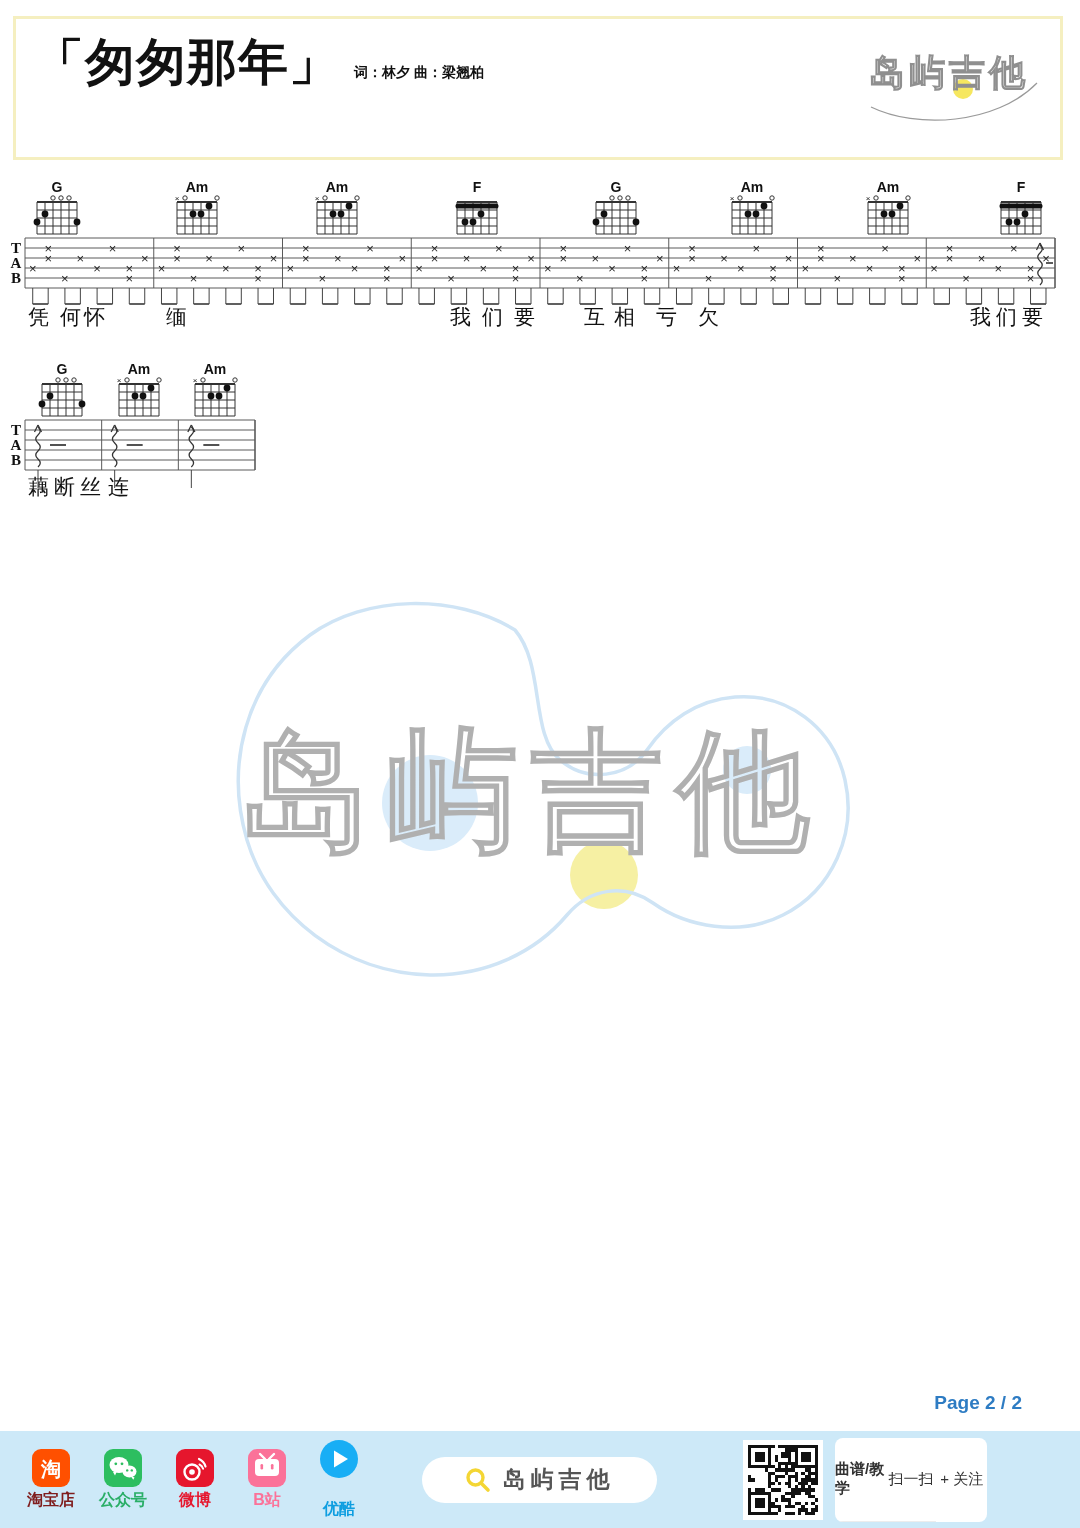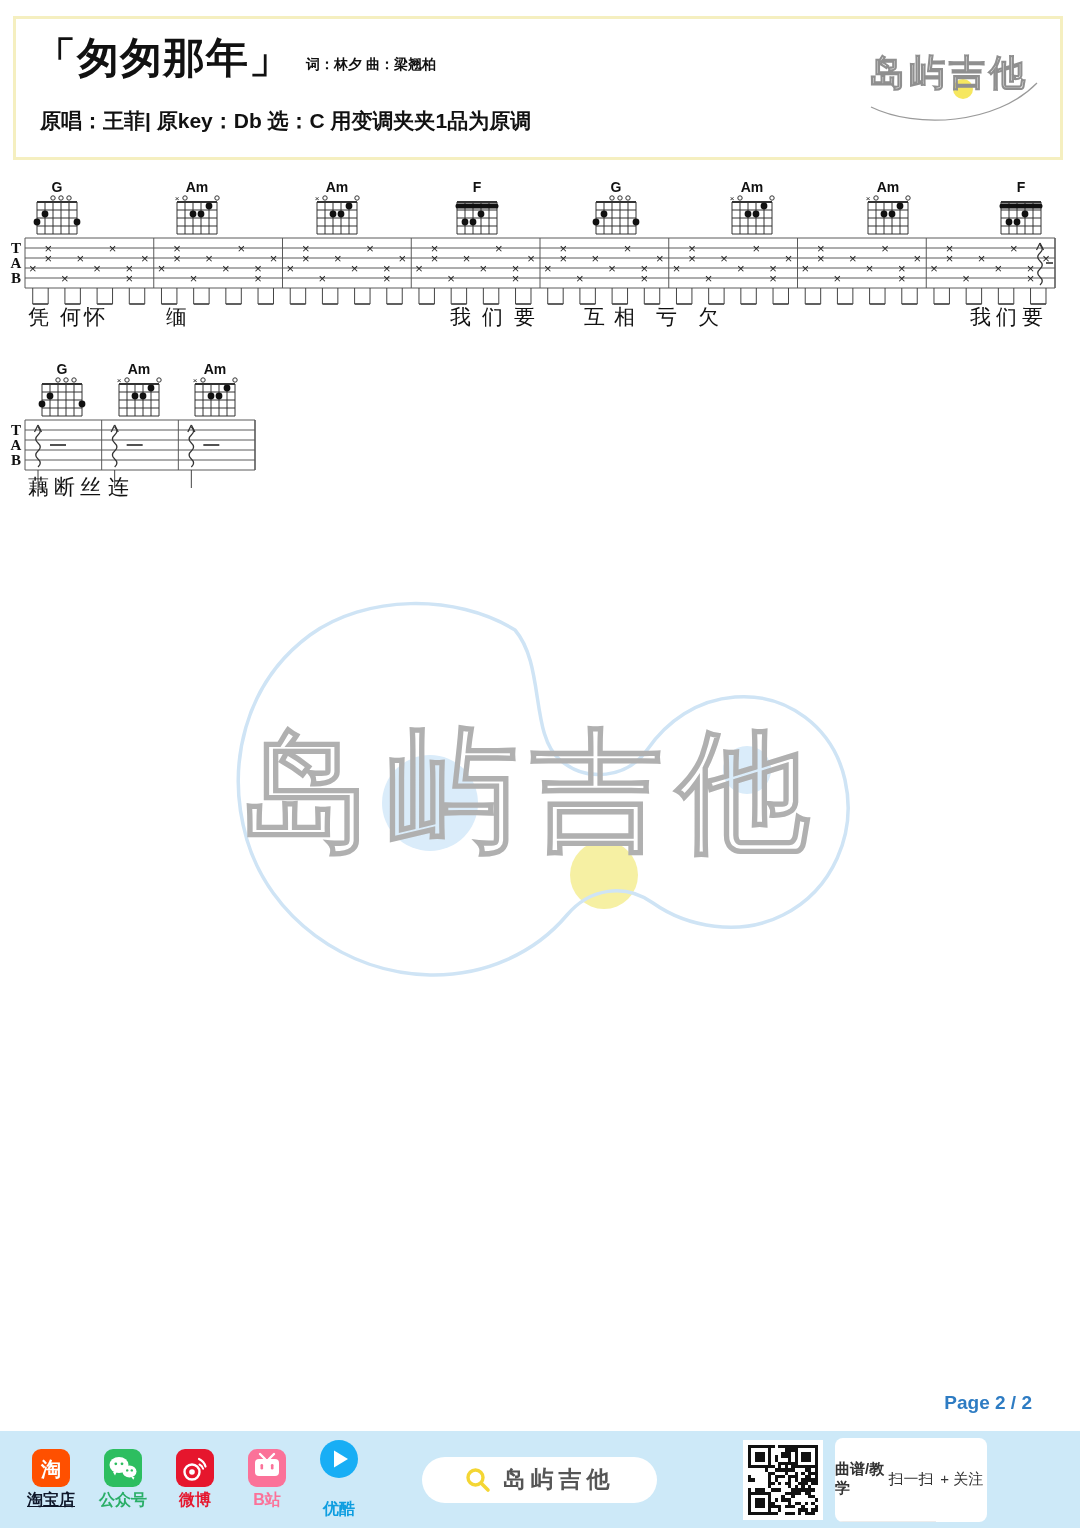--- a/index.html
+++ b/index.html
@@ -1,27 +1,27 @@
 <!DOCTYPE html>
 <html><head>
 <meta charset="utf-8">
 <style>
   html,body{margin:0;padding:0;background:#fff}
   .page{position:relative;width:1080px;height:1528px;background:#fff;overflow:hidden;
         font-family:"Liberation Sans",sans-serif;color:#111}
   .header-card{position:absolute;left:13px;top:16px;width:1044px;height:138px;
         border:3px solid #f5efc0;background:#fff}
   .title-row{position:absolute;left:18px;top:18px;display:flex;align-items:flex-end;gap:14px}
-  .title{font-size:42px;font-weight:bold;line-height:1;letter-spacing:1px}
+  .title{font-size:50px;font-weight:bold;line-height:1;letter-spacing:1px}
   .credits{font-size:14px;font-weight:bold;padding-bottom:5px}
   .info{position:absolute;left:24px;top:88px;font-size:21px;font-weight:bold}
   .header-logo{position:absolute;right:14px;top:6px}
   #score{position:absolute;left:0;top:0;width:1080px;height:560px}
   .watermark{position:absolute;left:215px;top:575px}
-  .page-label{position:absolute;right:48px;top:1392px;font-size:19px;font-weight:bold;color:#2e7cc3}
+  .page-label{position:absolute;right:58px;top:1392px;font-size:19px;font-weight:bold;color:#2e7cc3}
   .footer{position:absolute;left:0;bottom:0;width:100%;height:97px;background:#cde9f8;
         display:flex;align-items:center;padding-left:26px;box-sizing:border-box}
   .flink{display:flex;flex-direction:column;align-items:center;width:50px;margin-right:22px;cursor:pointer}
   .flink .link-label{font-size:16px;font-weight:bold;margin-top:2px;white-space:nowrap}
   .search-box{margin-left:36px;width:235px;height:46px;background:#fff;border-radius:23px;
         display:flex;align-items:center;justify-content:center;gap:12px;cursor:pointer}
   .search-text{font-size:23px;font-weight:bold;color:#555;letter-spacing:5px}
   .qr-wrap{margin-left:86px;width:80px;height:80px;background:#fff;display:flex;align-items:center;justify-content:center}
   .qr-card{margin-left:12px;width:152px;height:84px;background:#fff;border-radius:8px;
         display:flex;flex-direction:row;overflow:hidden}
@@ -33,21 +33,20 @@
 </head>
 <body>
 
 <div class="page">
 
   <div class="header-card">
     <div class="title-row">
       <span class="title">「匆匆那年」</span>
       <span class="credits">词：林夕  曲：梁翘柏</span>
     </div>
-    <div class="info">原唱：王菲| 原key：Db 选：C 用变调夹夹1品为原调</div>
     <svg class="header-logo" width="185" height="110" viewBox="0 0 185 110">
       <circle cx="102" cy="64" r="10" fill="#f6e75f"></circle>
       <path d="M10 82 C 55 104, 135 100, 176 58" fill="none" stroke="#9a9a9a" stroke-width="1.2"></path>
       <text x="8" y="60" font-size="36" letter-spacing="4" font-weight="bold" fill="none" stroke="#8f8f8f" stroke-width="1" font-family="&quot;Liberation Sans&quot;,sans-serif">岛屿吉他</text>
     </svg>
   </div>
 
   <div id="score">
       <svg width="1080" height="178" style="position: absolute; left: 0px; top: 178px;">
         <line x1="25" y1="60" x2="1055" y2="60" stroke="#5a5a5a" stroke-width="1"></line>
@@ -506,21 +505,21 @@
 
   <div class="page-label">Page 2 / 2</div>
 
   <div class="footer">
 
     <div class="flink">
       <svg width="40" height="40" viewBox="0 0 40 40">
         <rect x="1" y="1" width="38" height="38" rx="9" fill="#ff5000"></rect>
         <text x="20" y="28" font-size="20" font-weight="bold" fill="#fff" text-anchor="middle" font-family="&quot;Liberation Sans&quot;,sans-serif">淘</text>
       </svg>
-      <span class="link-label" style="color: #0f172a; text-decoration: underline;">淘宝店</span>
+      <span class="link-label" style="color: #7f1d1d;">淘宝店</span>
     </div>
 
     <div class="flink">
       <svg width="40" height="40" viewBox="0 0 40 40">
         <rect x="1" y="1" width="38" height="38" rx="9" fill="#2dbe60"></rect>
         <ellipse cx="16" cy="17" rx="9.5" ry="8" fill="#fff"></ellipse>
         <polygon points="10,24 14.5,22 12,27.5" fill="#fff"></polygon>
         <circle cx="12.8" cy="15.8" r="1.4" fill="#2dbe60"></circle>
         <circle cx="19" cy="15.8" r="1.4" fill="#2dbe60"></circle>
         <ellipse cx="26.5" cy="23.5" rx="7" ry="6" fill="#fff"></ellipse>

